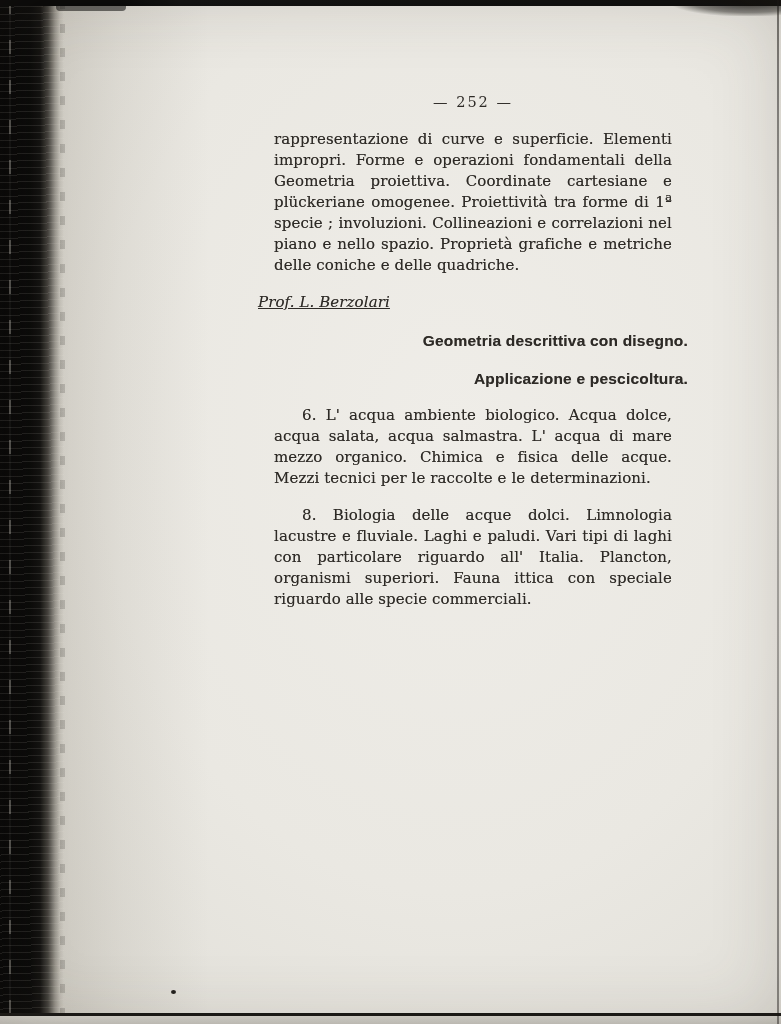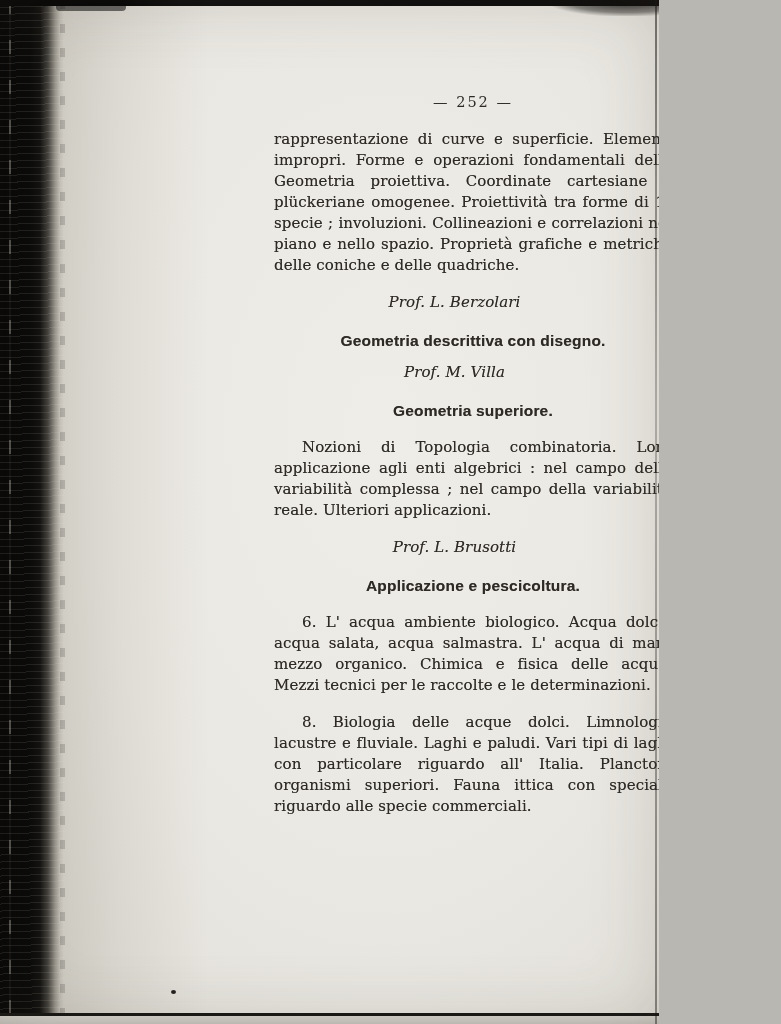--- a/index.html
+++ b/index.html
@@ -1,18 +1,18 @@
 <!DOCTYPE html>
 <html lang="it"><head>
 <meta charset="utf-8">
 <style>
   *{box-sizing:border-box;}
   html,body{margin:0;padding:0;background:#b9b7b1;}
   .scan{
-    position:relative;width:659px;height:1024px;overflow:hidden;
+    position:relative;width:781px;height:1024px;overflow:hidden;
     background:
       linear-gradient(90deg, rgba(120,112,96,.20) 62px, rgba(120,112,96,.10) 120px, rgba(0,0,0,0) 210px),
       radial-gradient(ellipse at 58% 42%, #efede8 0%, #eae8e2 55%, #dfddd6 100%);
     font-family:"DejaVu Serif","Liberation Serif",serif;
     color:#2d2a26;
   }
   .scan::after{content:"";position:absolute;inset:0;pointer-events:none;
     box-shadow:inset 0 0 70px rgba(70,62,50,.18);}
   .binding{position:absolute;left:0;top:0;width:64px;height:100%;
     background:linear-gradient(90deg,#050505 0,#0a0a09 30px,#141311 40px,rgba(30,28,24,.78) 48px,rgba(60,56,48,.38) 55px,rgba(90,84,72,.12) 60px,rgba(0,0,0,0) 64px);}
@@ -33,24 +33,24 @@
     background:linear-gradient(180deg,#d6d4cd,#c7c5be);}
   .edge-right{position:absolute;top:0;bottom:0;right:2px;width:2px;
     background:linear-gradient(180deg, rgba(20,18,16,.55), rgba(20,18,16,.25) 40%, rgba(20,18,16,.45));}
   .ink-dot{position:absolute;left:171px;top:990px;width:5px;height:4px;border-radius:50%;background:#22201d;}
 
   .content{position:absolute;left:258px;top:92px;width:430px;
     font-size:15px;line-height:21px;text-align:justify;letter-spacing:.1px;}
   .page-number{text-align:center;margin:0 0 14px 0;letter-spacing:2px;font-size:14.5px;}
   .para{margin:16px;text-shadow:0 0 .5px rgba(45,40,35,.55);hyphens:auto;}
   .indent{text-indent:28px;}
-  .signature{margin:5px 37px 15px 0;text-align:center;font-style:italic;font-size:15px;
-    text-shadow:0 0 .5px rgba(45,40,35,.45);}
+  .signature{margin:5px 37px 15px 0;text-align:left;font-style:italic;font-size:15px;
+    text-shadow:0 0 .5px rgba(45,40,35,.45);text-decoration:underline;}
   .heading{font-family:"Liberation Sans","DejaVu Sans",sans-serif;font-weight:700;
-    font-size:15.5px;margin:17px 0 11px;text-align:center;letter-spacing:.2px;
+    font-size:15.5px;margin:17px 0 11px;text-align:right;letter-spacing:.2px;
     text-shadow:0 0 .4px rgba(45,40,35,.5);}
 </style>
 </head>
 <body>
 
 <div class="scan">
   <div class="binding"></div>
   <div class="stitches"></div>
   <div class="edge-top"></div>
   <div class="smudge-tr"></div>
@@ -61,28 +61,22 @@
   <div class="content">
     <div class="page-number">— 252 —</div>
 
     <section>
       <p class="para">rappresentazione di curve e superficie. Elementi impropri. Forme e operazioni fondamentali della Geometria proiettiva. Coordinate cartesiane e plückeriane omogenee. Proiettività tra forme di 1ª specie ; involuzioni. Collineazioni e correlazioni nel piano e nello spazio. Proprietà grafiche e metriche delle coniche e delle quadriche.</p>
       <p class="signature">Prof. L. Berzolari</p>
     </section>
 
     <section>
       <h2 class="heading">Geometria descrittiva con disegno.</h2>
-      <p class="signature">Prof. M. Villa</p>
     </section>
 
-    <section>
-      <h2 class="heading">Geometria superiore.</h2>
-      <p class="para indent">Nozioni di Topologia combinatoria. Loro applicazione agli enti algebrici : nel campo della variabilità complessa ; nel campo della variabilità reale. Ulteriori applicazioni.</p>
-      <p class="signature">Prof. L. Brusotti</p>
-    </section>
 
     <section>
       <h2 class="heading">Applicazione e pescicoltura.</h2>
       <p class="para indent">6. L' acqua ambiente biologico. Acqua dolce, acqua salata, acqua salmastra. L' acqua di mare mezzo organico. Chimica e fisica delle acque. Mezzi tecnici per le raccolte e le determinazioni.</p>
       <p class="para indent">8. Biologia delle acque dolci. Limnologia lacustre e fluviale. Laghi e paludi. Vari tipi di laghi con particolare riguardo all' Italia. Plancton, organismi superiori. Fauna ittica con speciale riguardo alle specie commerciali.</p>
     </section>
   </div>
 </div>
 
 </body></html>

